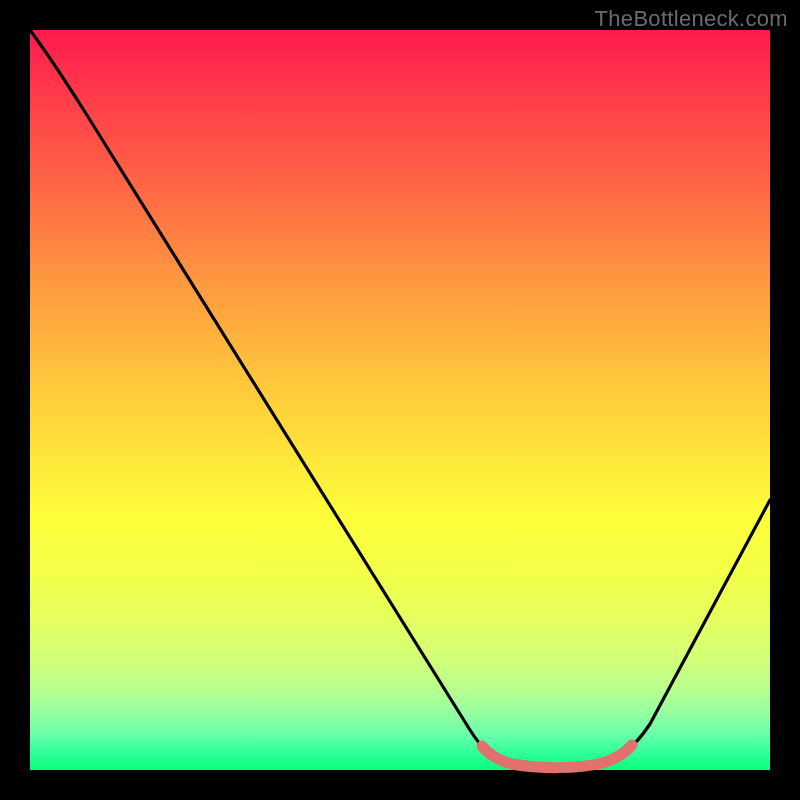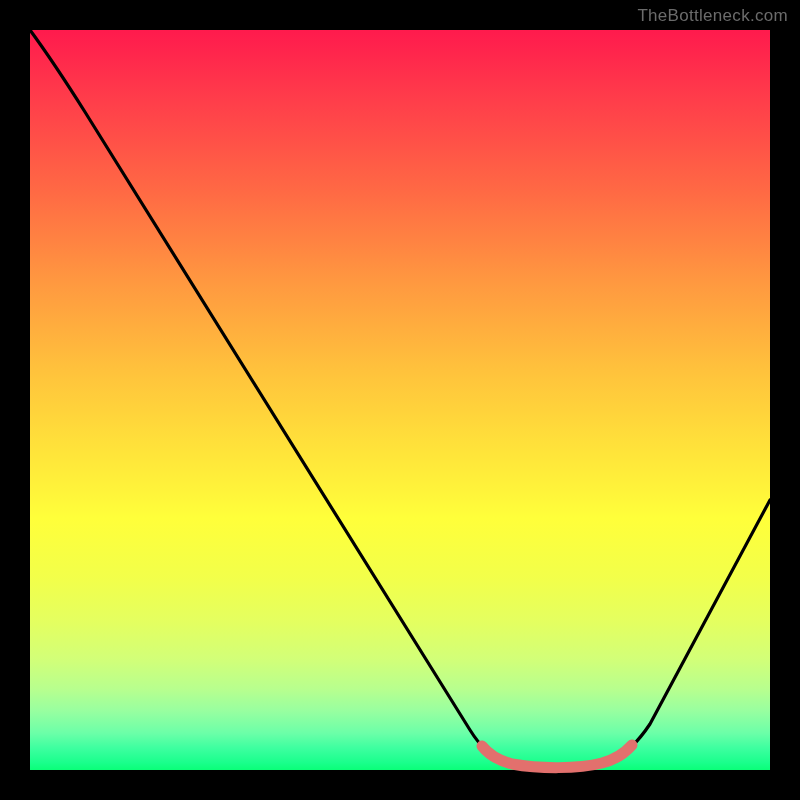--- a/index.html
+++ b/index.html
@@ -41,21 +41,21 @@
       #6cffa8 95%,
       #3effa0 97%,
       #1aff8c 99%,
       #0aff78 100%);
   }
   .watermark {
     position: absolute;
     top: 6px;
     right: 12px;
     color: #6b6b6b;
-    font-size: 17px;
+    font-size: 22px;
     font-weight: 500;
     letter-spacing: 0.3px;
     user-select: none;
   }
   svg.curve {
     position: absolute;
     left: 0;
     top: 0;
     width: 740px;
     height: 740px;

